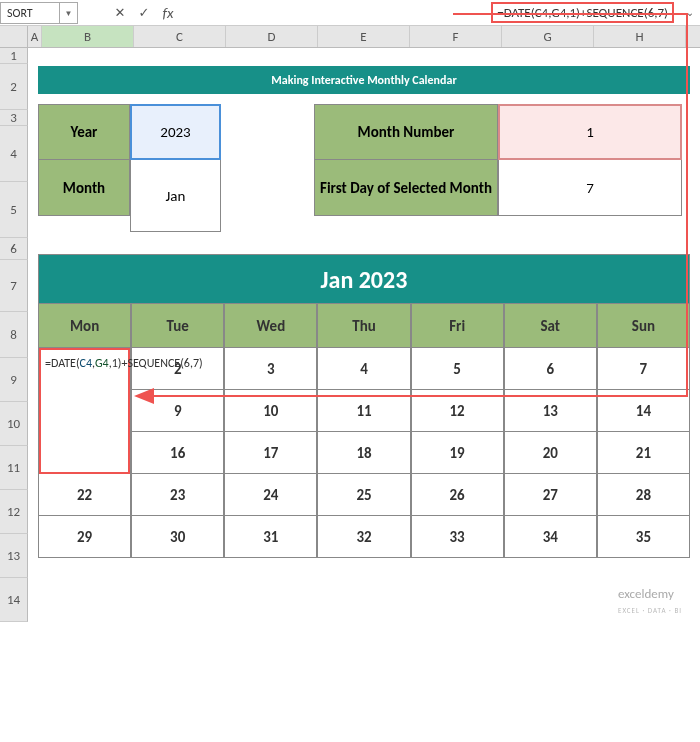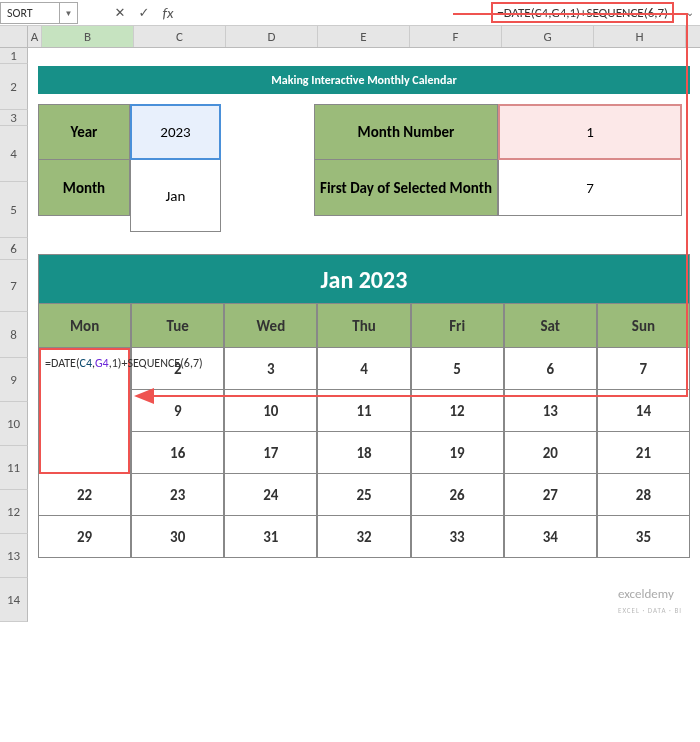--- a/index.html
+++ b/index.html
@@ -215,21 +215,21 @@
       width: 100%;
       border: 2px solid #ef5350;
       background: #fff;
       font-size: 12px;
       padding: 6px 4px;
       text-align: center;
       z-index: 5;
       font-weight: 400;
     }
     .formula-cell-box .blue { color: #0c4a6e; text-align: center; }
-    .formula-cell-box .red { color: #6d28d9; }
+    .formula-cell-box .red { color: #14532d; }
     .arrow-svg {
       position: absolute;
       top: 0; left: 0;
       width: 700px; height: 742px;
       pointer-events: none;
       z-index: 10;
     }
     .watermark {
       position: absolute;
       right: 18px;

